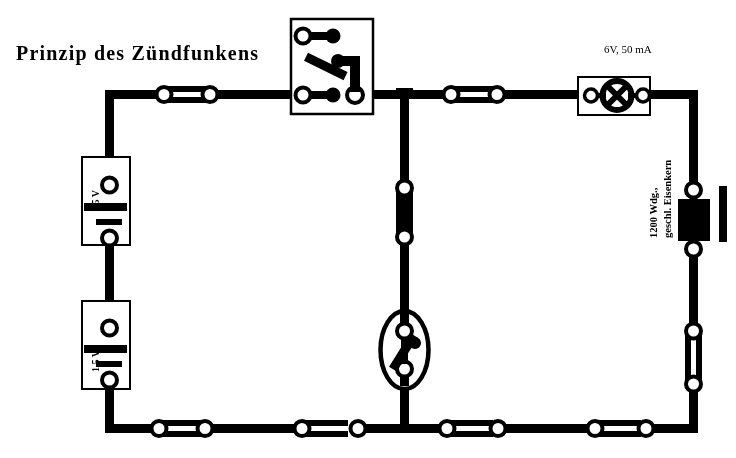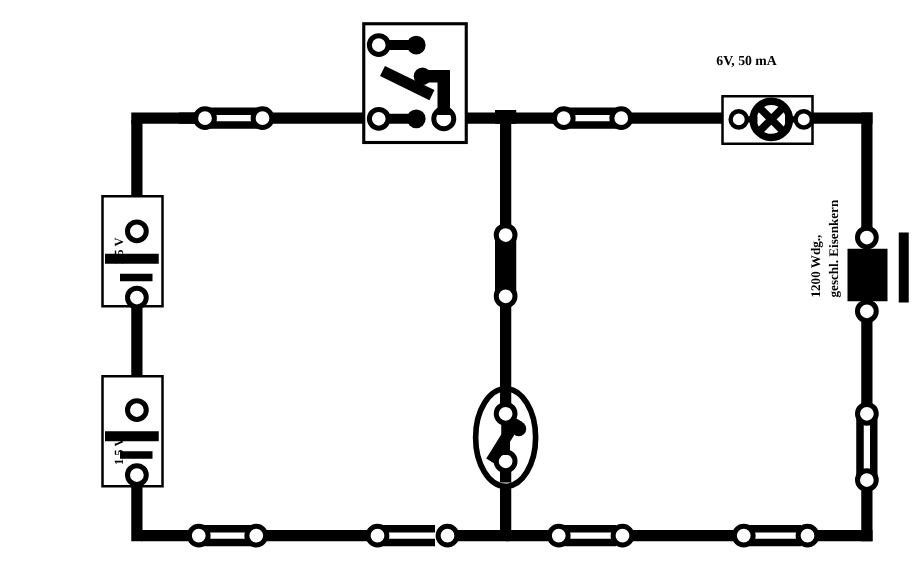--- a/index.html
+++ b/index.html
@@ -30,24 +30,24 @@
     top: 42px;
     font-family: "Liberation Serif", serif;
     font-weight: bold;
     font-size: 20px;
     letter-spacing: 1.2px;
     color: #000000;
     white-space: nowrap;
   }
   .lamp-label {
     position: absolute;
-    left: 573px;
+    left: 604px;
     top: 43px;
     font-family: "Liberation Serif", serif;
-    font-weight: bold;
+    font-weight: normal;
     font-size: 11px;
     color: #000000;
     white-space: nowrap;
   }
   .cell-label {
     position: absolute;
     font-family: "Liberation Serif", serif;
     font-weight: bold;
     font-size: 10px;
     color: #000000;
@@ -244,20 +244,21 @@
       <circle cx="404.5" cy="331" r="7.5" fill="#ffffff" stroke="#000000" stroke-width="4"></circle>
       <circle cx="404.5" cy="369" r="7.5" fill="#ffffff" stroke="#000000" stroke-width="4"></circle>
       <rect x="401" y="337" width="7" height="27" fill="#000000"></rect>
 
       <rect x="383" y="348" width="40" height="9" fill="#000000" transform="rotate(-58 403 352)"></rect>
       <circle cx="415" cy="343" r="6" fill="#000000"></circle>
     </g>
 
   </svg>
 
+  <div class="title-text">Prinzip des Zündfunkens</div>
 
   <div class="lamp-label">6V, 50 mA</div>
 
   <div class="cell-label" id="cell-label-1">1,5 V</div>
   <div class="cell-label" id="cell-label-2">1,5 V</div>
 
   <div class="coil-label" id="coil-label-line1">1200 Wdg.,</div>
   <div class="coil-label" id="coil-label-line2">geschl. Eisenkern</div>
 
 </div>

